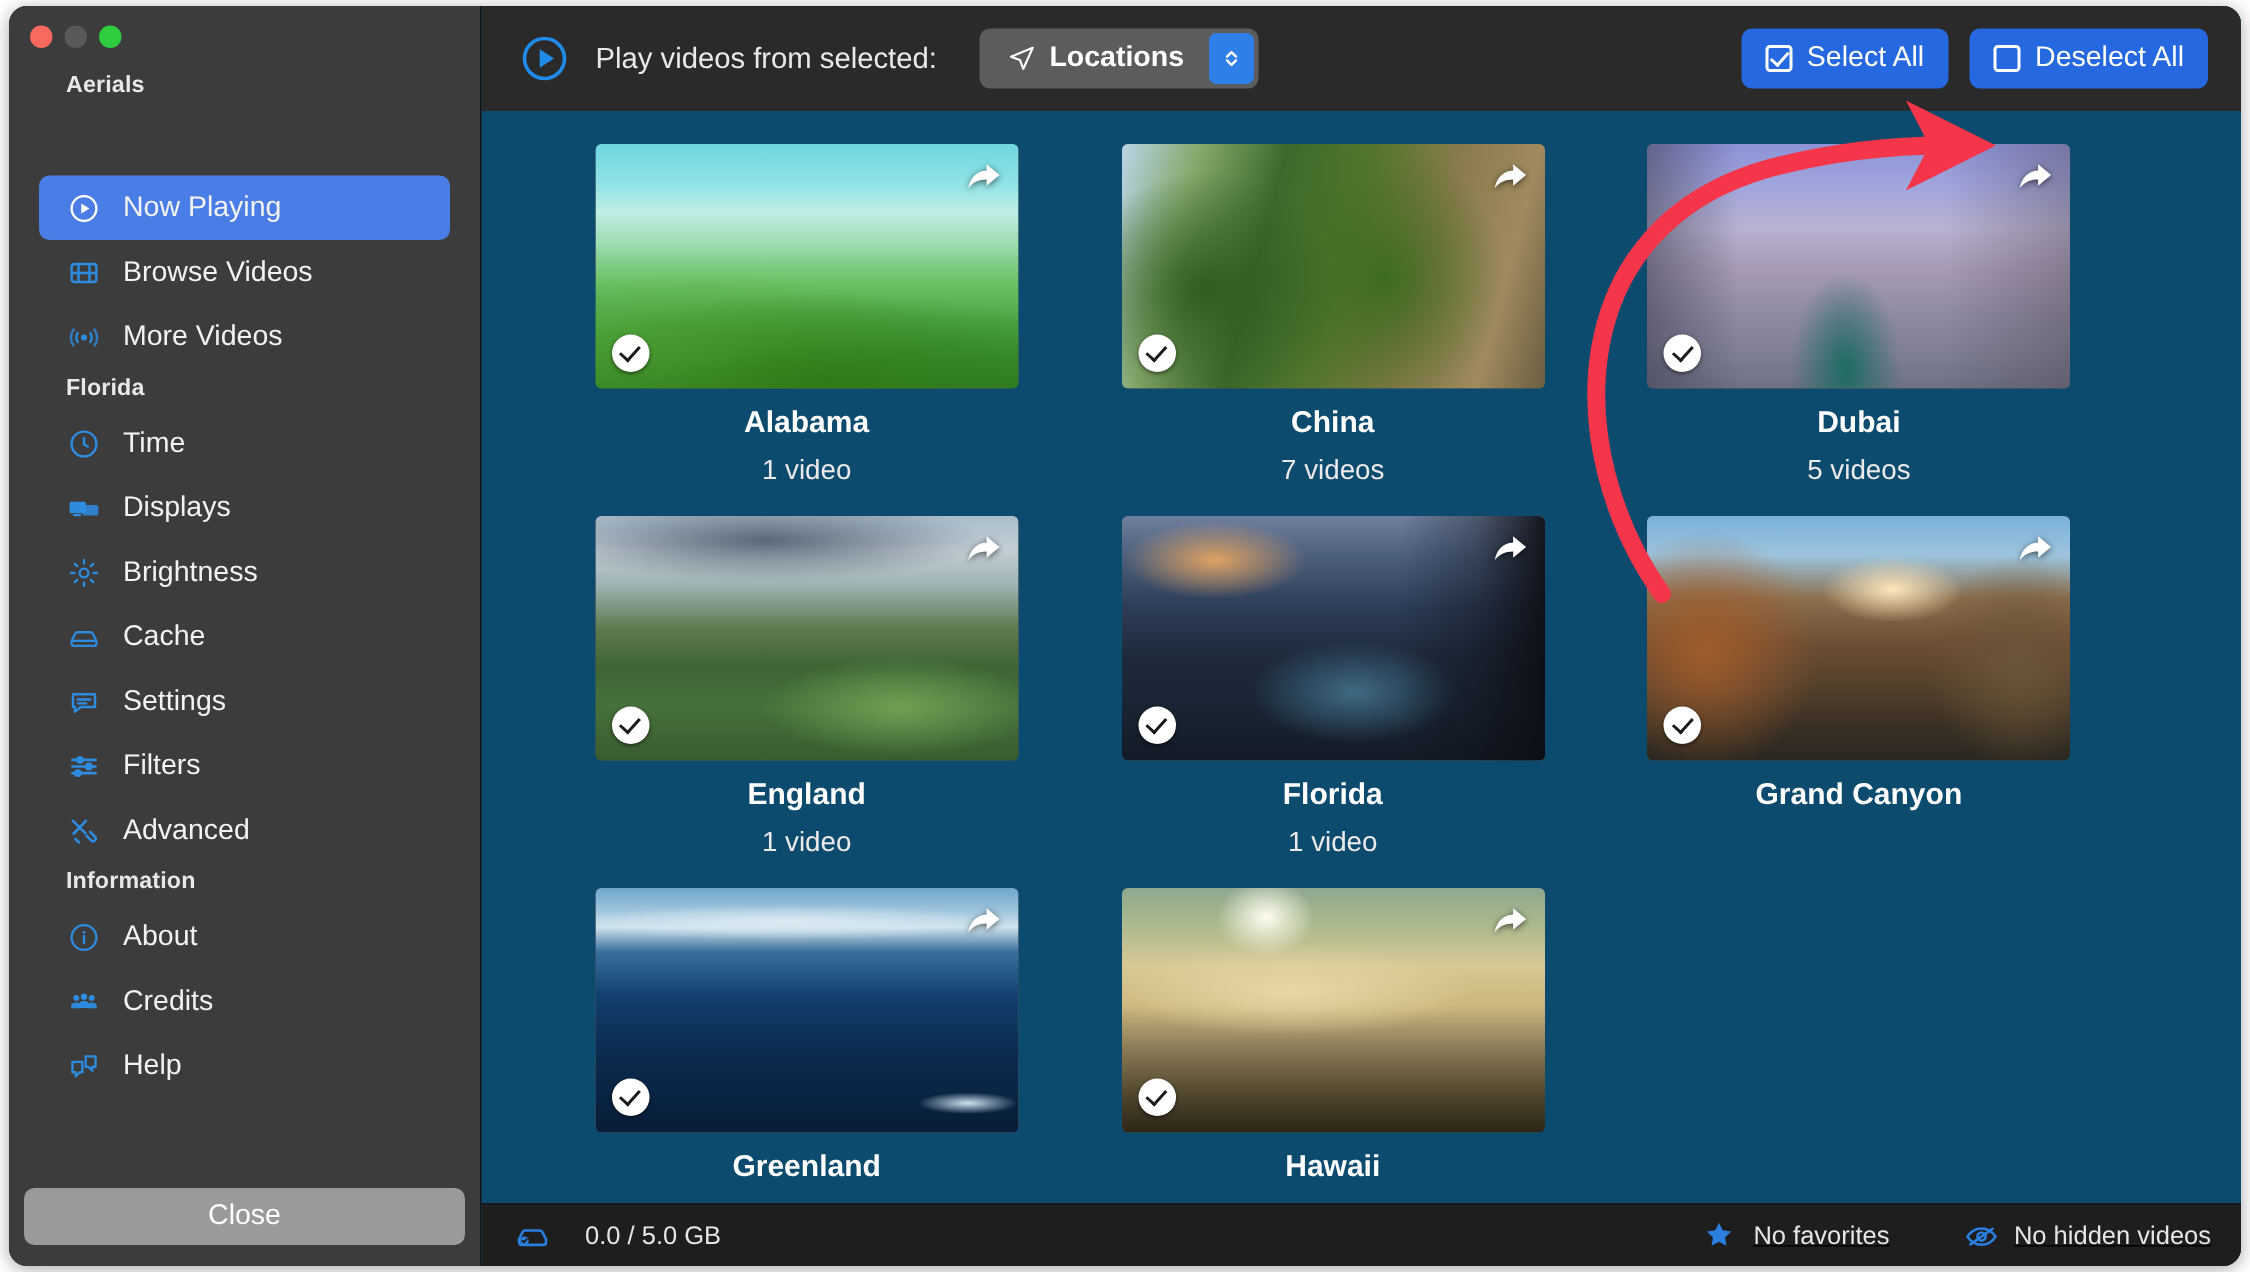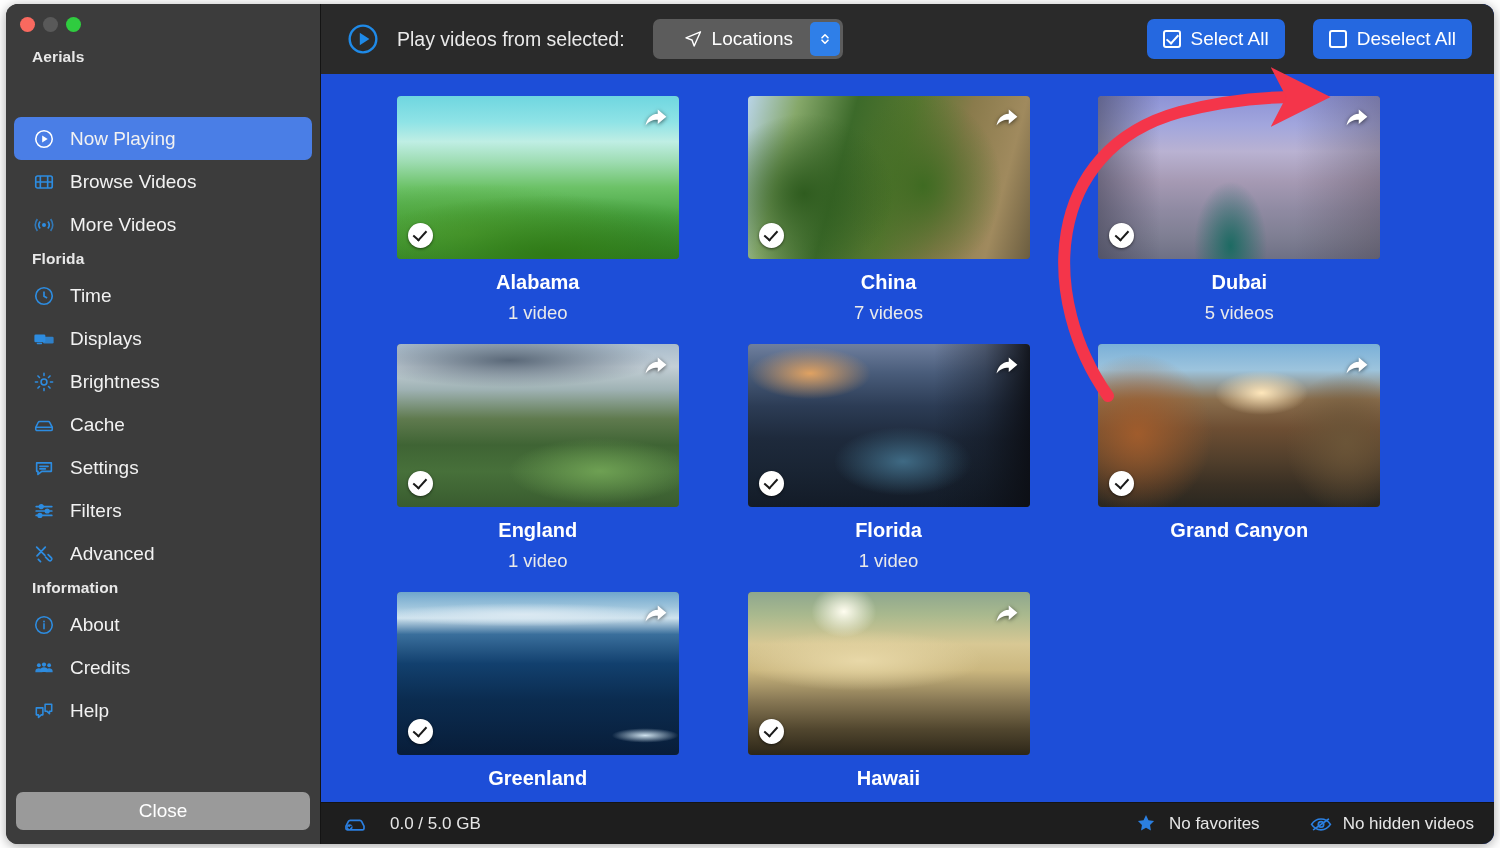--- a/index.html
+++ b/index.html
@@ -36,21 +36,21 @@
   .traffic {
     height: 40px;
     display: flex; align-items: center;
     padding-left: 14px; gap: 8px;
   }
   .light { width: 15px; height: 15px; border-radius: 50%; }
   .light.red   { background: #f9695f; }
   .light.amber { background: #595959; }
   .light.green { background: #2fcc3f; }
 
-  .nav { padding: 0 8px; flex: 1 1 auto; overflow: hidden; }
+  .nav { padding: 0 20px; flex: 1 1 auto; overflow: hidden; }
   .section-title {
     color: #e8e8e8;
     font-size: 15.5px;
     font-weight: bold;
     padding: 4px 0 6px 18px;
     letter-spacing: 0.1px;
   }
   .nav-item {
     display: flex; align-items: center;
     gap: 14px;
@@ -79,21 +79,21 @@
     color: #ffffff;
     font-size: 19px;
     font-family: "Liberation Sans", sans-serif;
     cursor: default;
   }
 
   
   .main {
     flex: 1 1 auto;
     display: flex; flex-direction: column;
-    background: #1d4ed8;
+    background: #0c4a6e;
     border-left: 1px solid #141414;
     position: relative;
     overflow: hidden;
   }
   .toolbar {
     height: 70px;
     flex: 0 0 70px;
     display: flex; align-items: center;
     padding: 0 22px 0 26px;
     gap: 14px;
@@ -108,23 +108,24 @@
     font-size: 19.5px;
     margin-left: 4px;
     white-space: nowrap;
   }
   .popup {
     margin-left: 14px;
     display: flex; align-items: center;
     height: 40px;
     background: #5c5c5c;
     border-radius: 7px;
-    padding-left: 30px;
+    padding-left: 18px;
     gap: 9px;
     cursor: default;
+    font-weight: bold;
   }
   .popup-icon { width: 20px; height: 20px; color: #ffffff; flex: 0 0 20px;}
   .popup-label { color: #ffffff; font-size: 19px; white-space: nowrap; padding-right: 8px;}
   .popup-stepper {
     width: 30px; height: 34px;
     background: #2f7fe8;
     border-radius: 5px;
     margin-right: 3px;
     display: flex; align-items: center; justify-content: center;
     color: #fff;
@@ -136,21 +137,21 @@
     border: none; border-radius: 7px;
     color: #ffffff;
     display: flex; align-items: center;
     gap: 10px;
     padding: 0 16px;
     font-size: 19px;
     font-family: "Liberation Sans", sans-serif;
     cursor: default;
     white-space: nowrap;
   }
-  .pill + .pill { margin-left: 14px; }
+  .pill + .pill { }
   .pill-box {
     width: 18px; height: 18px; flex: 0 0 18px;
     border: 2px solid #ffffff;
     border-radius: 3px;
     position: relative;
   }
   .pill-box.checked::after {
     content: "";
     position: absolute;
     left: 4px; top: 0px;
@@ -229,21 +230,21 @@
     height: 42px;
     background: #1e1e1e;
     border-top: 1px solid #141414;
     display: flex; align-items: center;
     padding: 0 20px 0 22px;
     gap: 23px;
   }
   .status-icon { width: 24px; height: 24px; color: #2b7fe0; flex: 0 0 24px;}
   .status-text { color: #e6e6e6; font-size: 17px; }
   .st-spacer { flex: 1 1 auto; }
-  .status-group { display: flex; align-items: center; gap: 10px; margin-left: 26px;}
+  .status-group { display: flex; align-items: center; gap: 10px; margin-left: 26px; text-decoration: underline;}
 
   
   .annotation {
     position: absolute;
     left: 0; top: 0;
     width: 1500px; height: 848px;
     pointer-events: none;
   }
 </style>
 </head>

